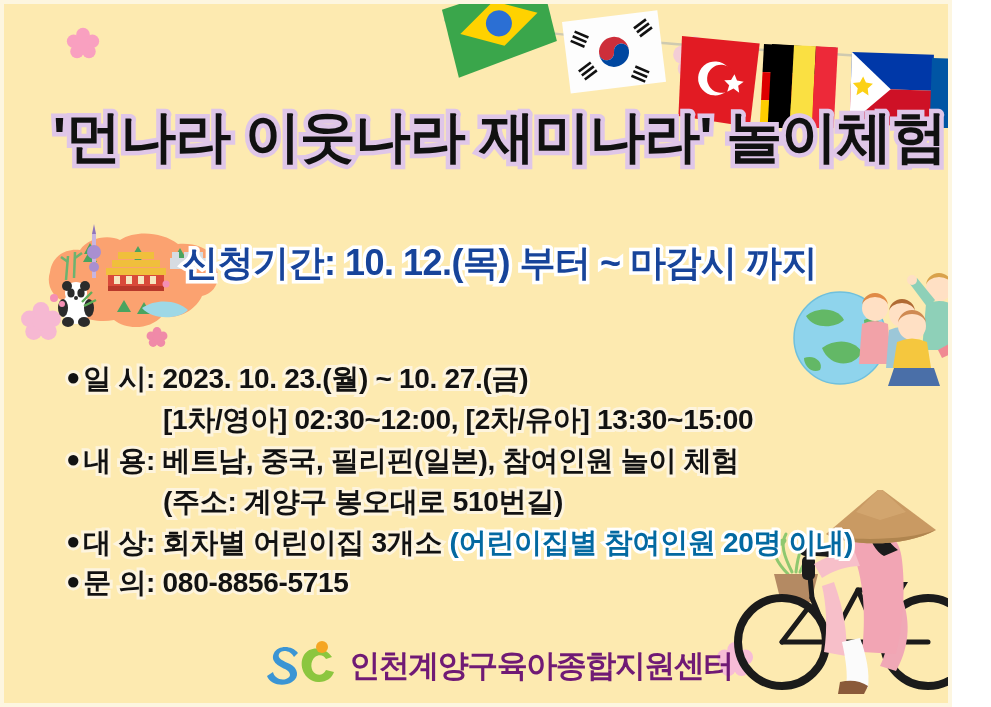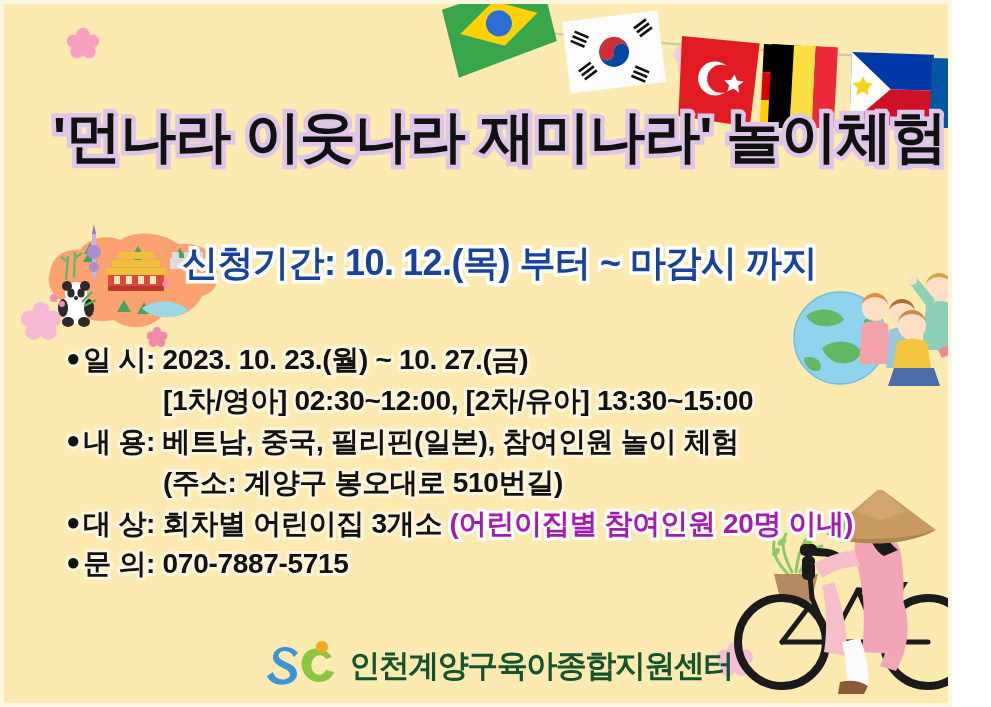--- a/index.html
+++ b/index.html
@@ -65,37 +65,37 @@
     letter-spacing: -0.5px;
     color: #17449a;
     -webkit-text-stroke: 7px #ffffff;
     paint-order: stroke fill;
     white-space: nowrap;
   }
 
   
   #body-block {
     position: absolute;
-    top: 336px;
+    top: 355px;
     left: 62px;
     width: 860px;
   }
   .body-line {
     font-size: 28px;
     font-weight: 700;
     color: #121212;
     -webkit-text-stroke: 6px #fdf4de;
     paint-order: stroke fill;
     line-height: 1.46;
     white-space: nowrap;
     letter-spacing: -0.3px;
   }
   .body-line.indent { padding-left: 97px; }
   .body-line .blue {
-    color: #a21caf;
+    color: #0369a1;
     -webkit-text-stroke: 6px #ffffff;
     paint-order: stroke fill;
   }
   .bullet {
     font-size: 24px;
     vertical-align: 3px;
     margin-right: 3px;
   }
 
   
@@ -105,21 +105,21 @@
     left: 0;
     width: 991px;
     display: flex;
     align-items: center;
     justify-content: center;
     gap: 9px;
   }
   #footer-text {
     font-size: 31px;
     font-weight: 900;
-    color: #14532d;
+    color: #701a75;
     letter-spacing: -1.5px;
     white-space: nowrap;
   }
 
   
   #china-map   { position: absolute; left: 28px;  top: 208px; width: 200px; height: 130px; }
   #globe-kids  { position: absolute; left: 788px; top: 262px; width: 200px; height: 122px; }
   #cyclist     { position: absolute; left: 726px; top: 486px; width: 262px; height: 205px; }
 </style>
 </head>
@@ -483,21 +483,21 @@
     <div class="body-line">
       <span class="bullet">●</span><span>내 용: 베트남,  중국,  필리핀(일본), 참여인원 놀이 체험</span>
     </div>
     <div class="body-line indent">
       <span>(주소: 계양구 봉오대로 510번길)</span>
     </div>
     <div class="body-line">
       <span class="bullet">●</span><span>대 상: 회차별 어린이집 3개소 </span><span class="blue">(어린이집별 참여인원  20명 이내)</span>
     </div>
     <div class="body-line">
-      <span class="bullet">●</span><span>문 의: 070-7887-5715</span>
+      <span class="bullet">●</span><span>문 의: 080-8856-5715</span>
     </div>
   </div>
 
   <div id="footer">
     <span>
       <svg width="74" height="46" viewBox="0 0 74 46">
         <path d="M32,12 C26,4 12,4 8,12 C4,20 12,25 19,28 C25,31 26,36 20,38 C14,40 8,36 7,31
                  L1,35 C4,44 18,46 26,41 C34,36 32,27 24,23 C18,20 11,18 13,13 C15,8 25,9 28,16 Z" fill="#3b95d4"></path>
         <path d="M66,16 C60,6 44,4 38,14 C32,24 38,40 52,41 C60,41.5 66,37 68,31 l-8,-2
                  C58,33 54,35 50,33 C44,30 44,20 49,16 C53,13 58,14 60,18 Z" fill="#8cc63f"></path>

